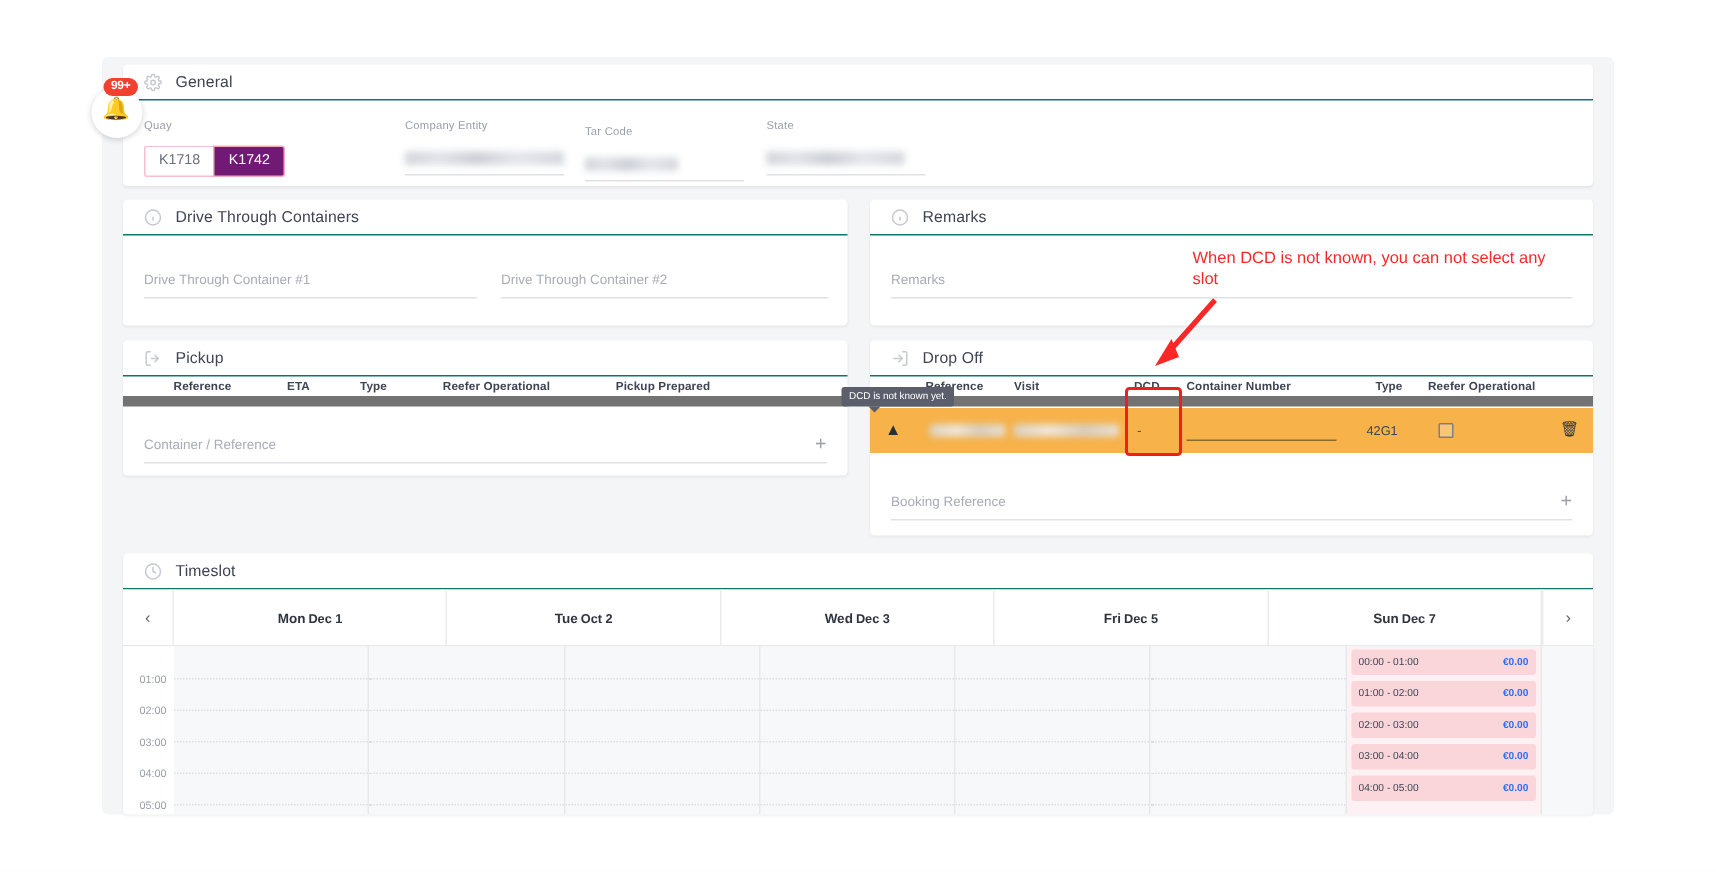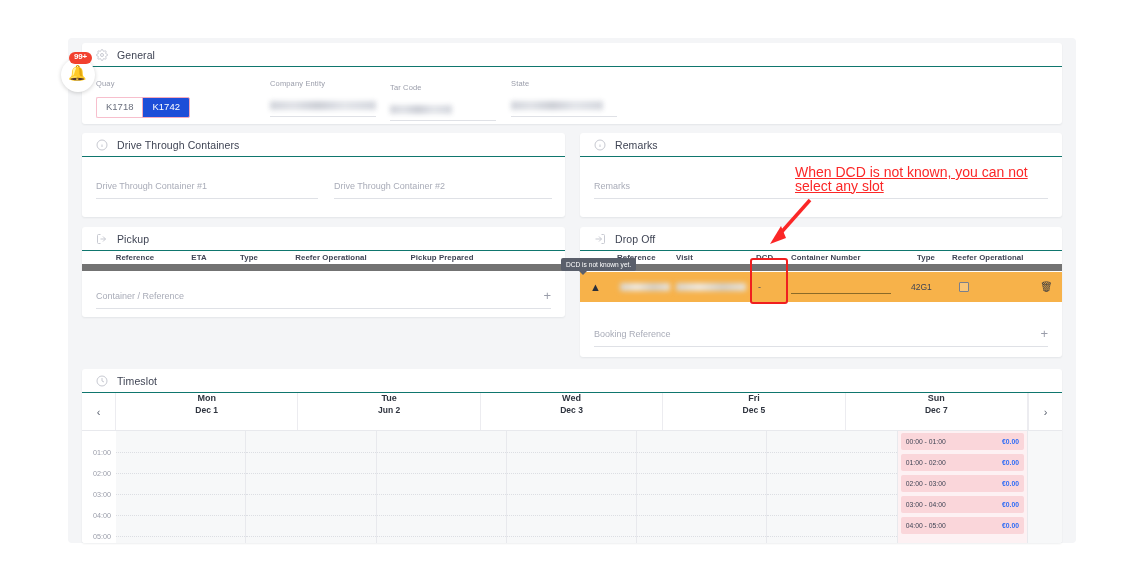--- a/index.html
+++ b/index.html
@@ -59,21 +59,21 @@
   }
   .ph { font-size: 9px; color: #a9acb8; }
 
   
   .quay-group { display: flex; }
   .quay-btn {
     font-size: 9.5px; padding: 4px 9px 5px 9px; line-height: 1;
     border: 1px solid #f7bfcd; cursor: pointer; white-space: nowrap;
   }
   .quay-btn.off { background: #ffffff; color: #6a6f7d; border-right: none; border-radius: 2px 0 0 2px; }
-  .quay-btn.on  { background: #1d4ed8; color: #ffffff; border-color: #f7aabe; border-radius: 0 2px 2px 0; }
+  .quay-btn.on  { background: #701a75; color: #ffffff; border-color: #f7aabe; border-radius: 0 2px 2px 0; }
 
   
   .thead { display: flex; align-items: center; height: 20px; border-bottom: 7px solid #737373; }
   .th { font-size: 7.8px; font-weight: bold; color: #3f4454; letter-spacing: .1px; }
   .trow { display: flex; align-items: center; height: 30px; }
   .trow.warn { background: #f7b24a; }
   .warn-tri { font-size: 11px; color: #2a2f3a; line-height: 1; }
   .cell-dash { font-size: 9px; color: #4a4f5c; }
   .type-val { font-size: 8.5px; color: #3f4454; }
   .chk {
@@ -98,34 +98,34 @@
     white-space: nowrap; z-index: 30;
   }
   .tooltip::after {
     content: ""; position: absolute; left: 18px; bottom: -4px;
     border-left: 4px solid transparent; border-right: 4px solid transparent;
     border-top: 4px solid #5a5f6b;
   }
 
   
   .anno-text {
-    position: absolute; color: #fb2727; font-size: 14px; line-height: 13.5px;
-    width: 250px; z-index: 25; text-decoration: underline;
+    position: absolute; color: #fb2727; font-size: 11px; line-height: 13.5px;
+    width: 250px; z-index: 25;
   }
   .anno-arrow { position: absolute; z-index: 25; }
 
   
   .cal-head { display: flex; height: 38px; border-bottom: 1px solid #e8e9ed; background: #fff; }
   .cal-nav {
     width: 34px; display: flex; align-items: center; justify-content: center;
     font-size: 11px; color: #5b6270; cursor: pointer; border-right: 1px solid #ececf0;
   }
   .cal-nav.right { border-right: none; border-left: 1px solid #ececf0; }
   .cal-col-head {
-    flex: 1; display: flex; flex-direction: column; align-items: center; justify-content: flex-start;
+    flex: 1; display: flex; align-items: center; justify-content: center;
     gap: 2px; border-right: 1px solid #ececf0;
   }
   .cal-dow { font-size: 9px; font-weight: bold; color: #2f343f; }
   .cal-date { font-size: 8.5px; font-weight: bold; color: #2f343f; }
 
   .cal-body { display: flex; height: 100px; background: #f7f8f9; }
   .cal-gutter { width: 34px; position: relative; background: #ffffff; }
   .gut-label {
     position: absolute; right: 5px; font-size: 7.2px; color: #9a9daa; line-height: 1;
   }
@@ -319,21 +319,21 @@
     </div>
 
     <div class="cal-head" style="position:absolute;left:0;top:24px;width:980px;">
       <div class="cal-nav">‹</div>
       <div class="cal-col-head">
         <span class="cal-dow">Mon</span>
         <span class="cal-date">Dec 1</span>
       </div>
       <div class="cal-col-head">
         <span class="cal-dow">Tue</span>
-        <span class="cal-date">Jun 2</span>
+        <span class="cal-date">Oct 2</span>
       </div>
       <div class="cal-col-head">
         <span class="cal-dow">Wed</span>
         <span class="cal-date">Dec 3</span>
       </div>
       <div class="cal-col-head">
         <span class="cal-dow">Fri</span>
         <span class="cal-date">Dec 5</span>
       </div>
       <div class="cal-col-head">

